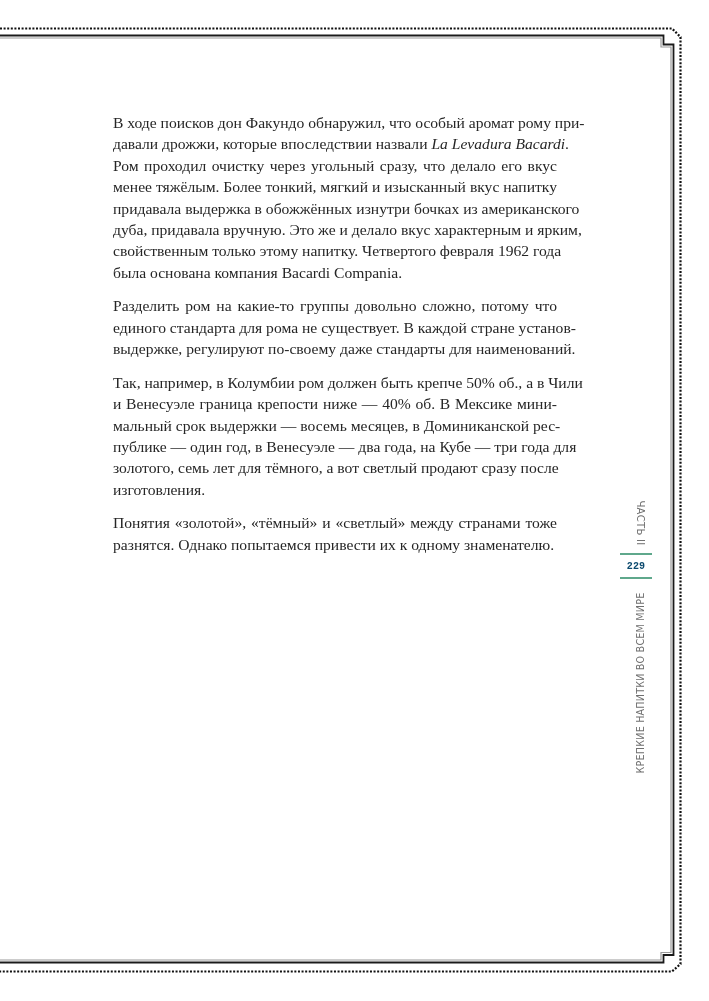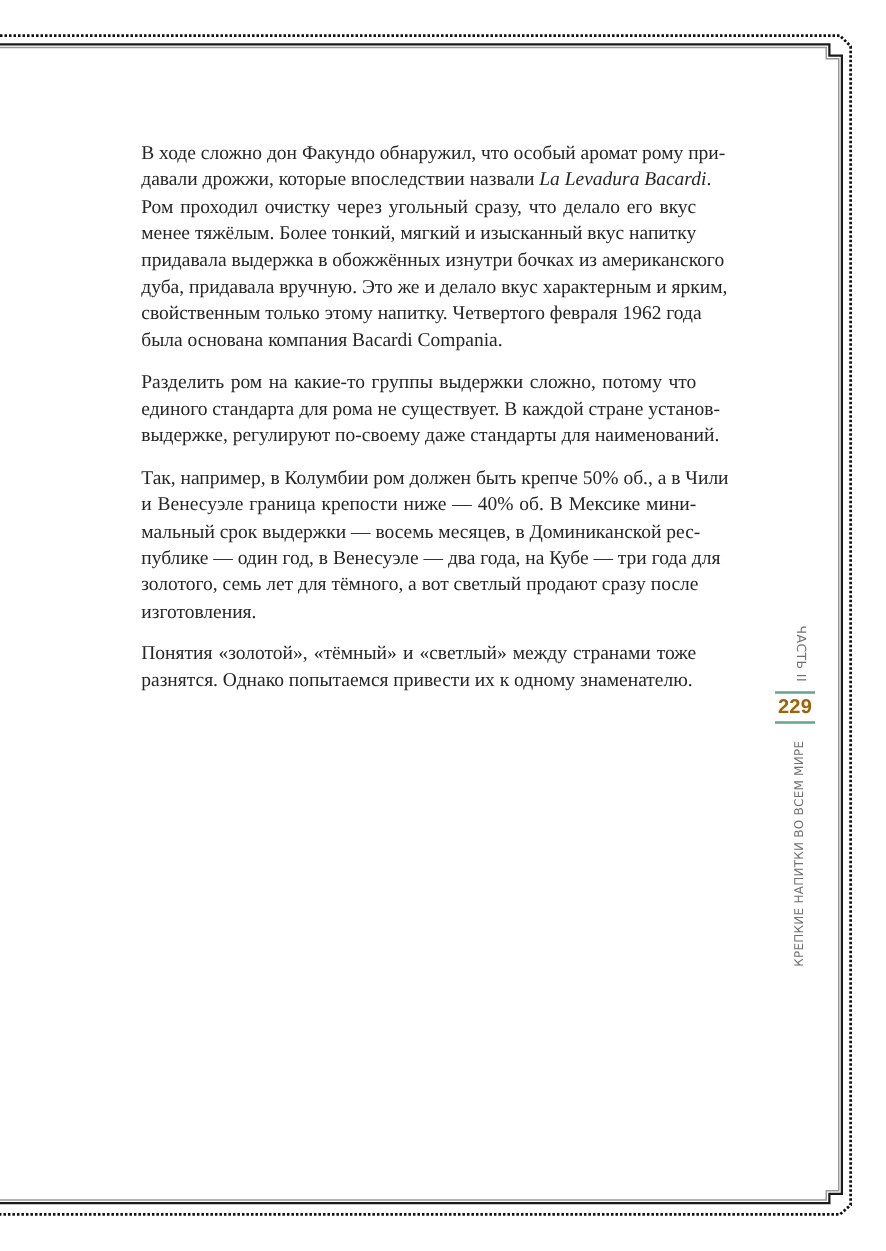--- a/index.html
+++ b/index.html
@@ -75,24 +75,24 @@
       width: 32px;
       height: 26px;
       border-top: 2px solid #5fa88c;
       border-bottom: 2px solid #5fa88c;
       display: flex;
       align-items: center;
       justify-content: center;
       box-sizing: border-box;
     }
     .page-number span {
-      font-family: Liberation Sans, sans-serif;
+      font-family: Liberation Mono, monospace;
       font-weight: bold;
-      font-size: 16px;
-      color: #a16207;
+      font-size: 10px;
+      color: #0c4a6e;
       letter-spacing: 0.2px;
     }
     .side-book {
       position: absolute;
       left: 618px;
       top: 588px;
       width: 44px;
       height: 190px;
     }
     .side-book span {
@@ -117,31 +117,31 @@
   </g>
 
   <g fill="none">
     <path d="M0 35.5 L663.5 35.5 L663.5 44.5 L673.5 44.5 L673.5 955 L663.5 955 L663.5 962.5 L0 962.5" stroke="#1a1a1a" stroke-width="1.8"></path>
     <path d="M0 38 L661 38 L661 47 L671 47 L671 952.5 L661 952.5 L661 960 L0 960" stroke="#9a9a9a" stroke-width="1.2"></path>
   </g>
 </svg>
 
 <div class="body-text">
   <p>
-    <span class="line">В ходе сложно дон Факундо обнаружил, что особый аромат рому при-</span>
+    <span class="line">В ходе поисков дон Факундо обнаружил, что особый аромат рому при-</span>
     <span class="line"><span>давали дрожжи, которые впоследствии назвали </span><em>La Levadura Bacardi</em><span>.</span></span>
     <span class="line">Ром проходил очистку через угольный сразу, что делало его вкус</span>
     <span class="line">менее тяжёлым. Более тонкий, мягкий и изысканный вкус напитку</span>
     <span class="line">придавала выдержка в обожжённых изнутри бочках из американского</span>
     <span class="line">дуба, придавала вручную. Это же и делало вкус характерным и ярким,</span>
     <span class="line">свойственным только этому напитку. Четвертого февраля 1962 года</span>
     <span class="line last">была основана компания Bacardi Compania.</span>
   </p>
   <p>
-    <span class="line">Разделить ром на какие-то группы выдержки сложно, потому что</span>
+    <span class="line">Разделить ром на какие-то группы довольно сложно, потому что</span>
     <span class="line">единого стандарта для рома не существует. В каждой стране установ-</span>
     <span class="line">выдержке, регулируют по-своему даже стандарты для наименований.</span>
   </p>
   <p>
     <span class="line">Так, например, в Колумбии ром должен быть крепче 50% об., а в Чили</span>
     <span class="line">и Венесуэле граница крепости ниже — 40% об. В Мексике мини-</span>
     <span class="line">мальный срок выдержки — восемь месяцев, в Доминиканской рес-</span>
     <span class="line">публике — один год, в Венесуэле — два года, на Кубе — три года для</span>
     <span class="line">золотого, семь лет для тёмного, а вот светлый продают сразу после</span>
     <span class="line last">изготовления.</span>

